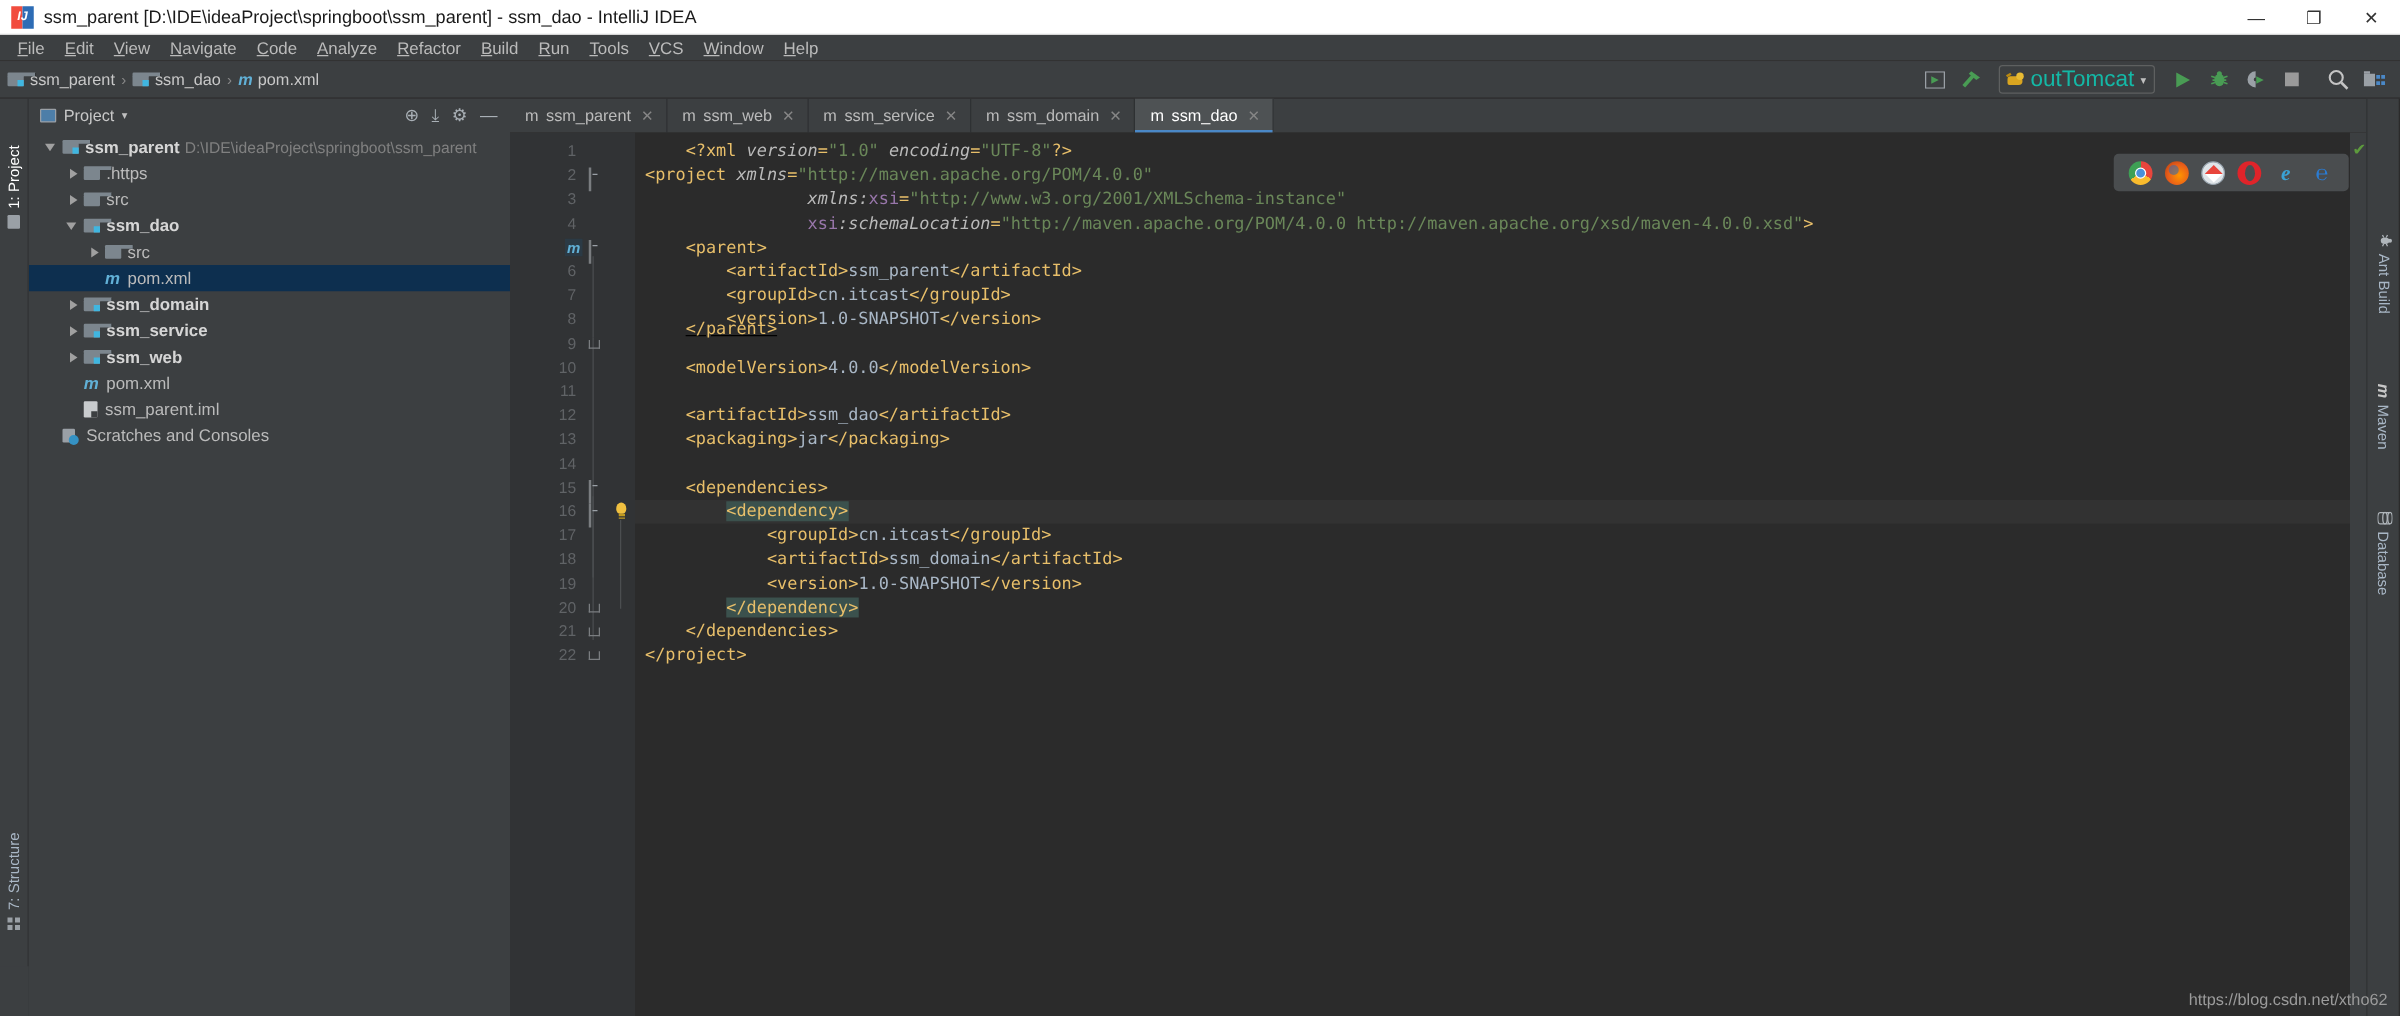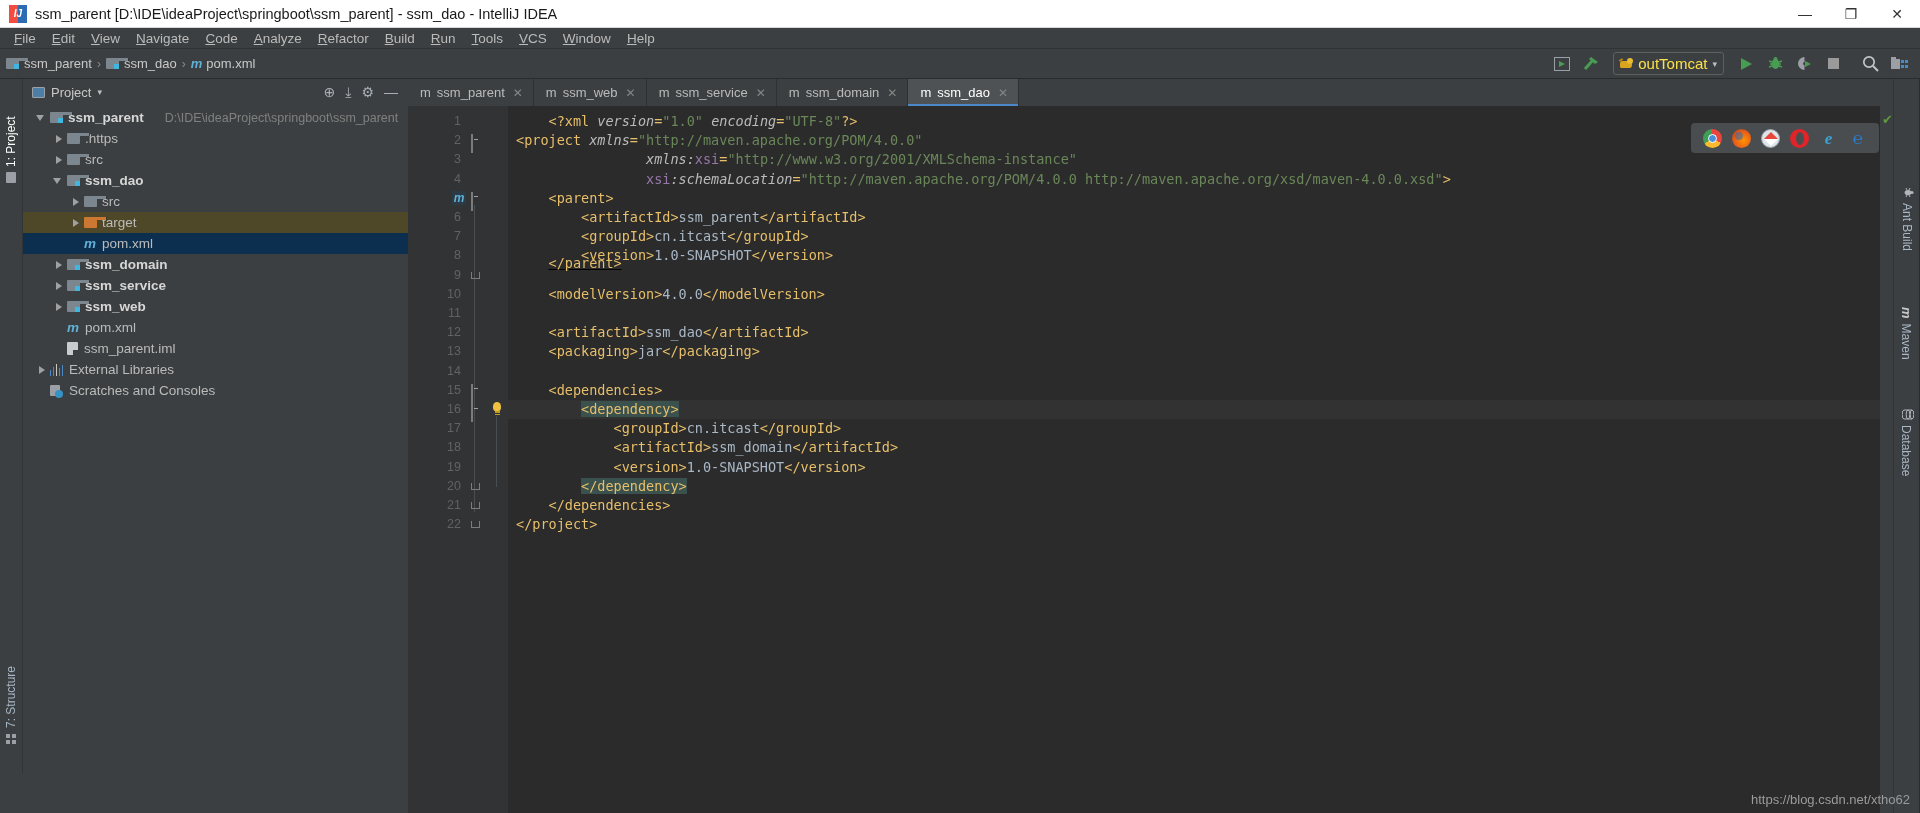--- a/index.html
+++ b/index.html
@@ -43,21 +43,21 @@
   .folder-ic i { position:absolute; left:0; bottom:0; width:13px; height:9px; background:#7c868e; border-radius:1px; }
   .folder-ic i.tab { left:0; top:0; width:6px; height:3px; bottom:auto; }
   .folder-ic b { position:absolute; right:0; bottom:0; width:5px; height:5px; background:#40b6e0; }
   .folder-ic.orange i { background:#cc7832; }
   #toolbar-right { margin-left:auto; display:flex; align-items:center; padding-right:8px; gap:3px; }
   .tbtn { width:26px; height:24px; display:flex; align-items:center; justify-content:center; }
   .runcfg {
     display:flex; align-items:center; height:23px; border:1px solid #5e6060; border-radius:3px;
     padding:0 6px 0 5px; background:#3c3f41; margin:0 6px; gap:5px;
   }
-  .runcfg .rc-label { font-size:15px; color:#fde047; white-space:nowrap; }
+  .runcfg .rc-label { font-size:18px; color:#14b8a6; white-space:nowrap; }
   .runcfg .rc-caret { color:#c0c0c0; font-size:9px; }
   .tomcat-ic { width:14px; height:13px; position:relative; }
   .tomcat-ic .body { position:absolute; left:1px; top:4px; width:12px; height:7px; background:#d9a520; border-radius:3px 5px 4px 2px; }
   .tomcat-ic .head { position:absolute; left:8px; top:1px; width:6px; height:6px; background:#e8bb33; border-radius:50%; }
   .tomcat-ic .tail { position:absolute; left:0px; top:2px; width:4px; height:2px; background:#b9880f; transform:rotate(-30deg); }
   .tri-run { width:0; height:0; border-left:11px solid #499c54; border-top:6.5px solid transparent; border-bottom:6.5px solid transparent; }
   .stop-sq { width:11px; height:11px; background:#9a9a9a; }
   
   #main { display:flex; height:calc(813px - 28px - 21px - 30px); }
   
@@ -83,21 +83,21 @@
   .trow { height:21px; display:flex; align-items:center; white-space:nowrap; padding-right:4px; }
   .trow.sel { background:#0d2f4f; }
   .trow.hl  { background:#4e4728; }
   .arrow { width:11px; height:11px; margin-right:3px; flex:0 0 auto; position:relative; }
   .arrow.r::before { content:""; position:absolute; left:3px; top:1.5px;
       border-left:6px solid #a0a0a0; border-top:4.5px solid transparent; border-bottom:4.5px solid transparent; }
   .arrow.d::before { content:""; position:absolute; left:0px; top:3px;
       border-top:6px solid #a0a0a0; border-left:4.5px solid transparent; border-right:4.5px solid transparent; }
   .tlabel { color:#bbbbbb; }
   .tlabel.b { font-weight:bold; color:#d6d6d6; }
-  .tpath { color:#808080; margin-left:21px; font-size:12.5px; }
+  .tpath { color:#808080; margin-left:4px; font-size:12.5px; }
   .mico { color:#61b0d6; font-style:italic; font-weight:bold; font-size:13.5px; margin-right:6px; }
   .imlico { width:11px; height:13px; background:#c9ccce; border-radius:1px; margin-right:6px; position:relative; flex:0 0 auto;}
   .imlico::after { content:""; position:absolute; right:0; bottom:0; width:5px; height:5px; background:#3c3f41; }
   .libico { width:13px; height:12px; margin-right:6px; display:flex; gap:1.5px; align-items:flex-end; flex:0 0 auto; }
   .libico s { display:block; width:2.2px; text-decoration:none; }
   .scrico { width:13px; height:12px; margin-right:6px; position:relative; flex:0 0 auto; }
   .scrico .pg { position:absolute; left:0; top:0; width:10px; height:11px; background:#9aa0a6; border-radius:1px; }
   .scrico .cl { position:absolute; right:0; bottom:-1px; width:8px; height:8px; border-radius:50%; background:#3592c4; }
   
   #editor-area { flex:1; display:flex; flex-direction:column; background:#2b2b2b; min-width:0; }
@@ -340,28 +340,20 @@
           <span class="tlabel b">ssm_dao</span>
         </div>
         <div class="trow" style="padding-left: 47px;">
           <span class="arrow r"></span>
           <span class="folder-ic plain">
             <i class="tab"></i>
             <i></i>
           </span>
           <span class="tlabel">src</span>
         </div>
-        <div class="trow hl" style="padding-left: 47px;">
-          <span class="arrow r"></span>
-          <span class="folder-ic orange plain">
-            <i class="tab"></i>
-            <i></i>
-          </span>
-          <span class="tlabel">target</span>
-        </div>
         <div class="trow sel" style="padding-left: 47px;">
           <span class="arrow "></span>
           <span class="mico">m</span>
           <span class="tlabel">pom.xml</span>
         </div>
         <div class="trow" style="padding-left: 30px;">
           <span class="arrow r"></span>
           <span class="folder-ic">
             <i class="tab"></i>
             <i></i>
@@ -389,31 +381,20 @@
         </div>
         <div class="trow" style="padding-left: 30px;">
           <span class="arrow "></span>
           <span class="mico">m</span>
           <span class="tlabel">pom.xml</span>
         </div>
         <div class="trow" style="padding-left: 30px;">
           <span class="arrow "></span>
           <span class="imlico"></span>
           <span class="tlabel">ssm_parent.iml</span>
-        </div>
-        <div class="trow" style="padding-left: 13px;">
-          <span class="arrow r"></span>
-          <span class="libico">
-            <s style="background: rgb(74, 136, 199); height: 6px;"></s>
-            <s style="background: rgb(93, 154, 61); height: 9px;"></s>
-            <s style="background: rgb(200, 200, 200); height: 12px;"></s>
-            <s style="background: rgb(93, 154, 61); height: 8px;"></s>
-            <s style="background: rgb(74, 136, 199); height: 11px;"></s>
-          </span>
-          <span class="tlabel">External Libraries</span>
         </div>
         <div class="trow" style="padding-left: 13px;">
           <span class="arrow "></span>
           <span class="scrico">
             <span class="pg"></span>
             <span class="cl"></span>
           </span>
           <span class="tlabel">Scratches and Consoles</span>
         </div>
       </div>

